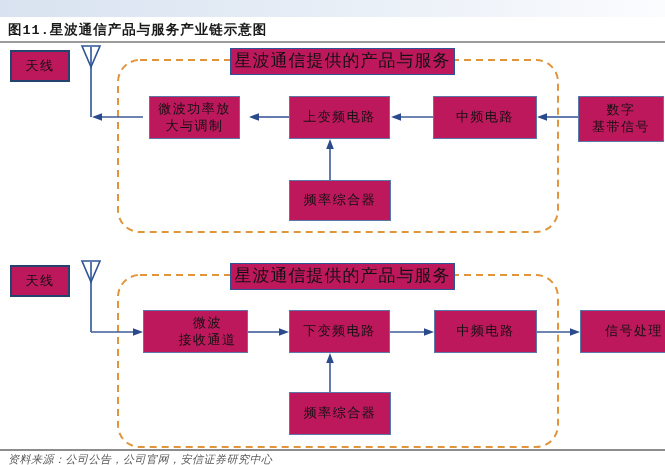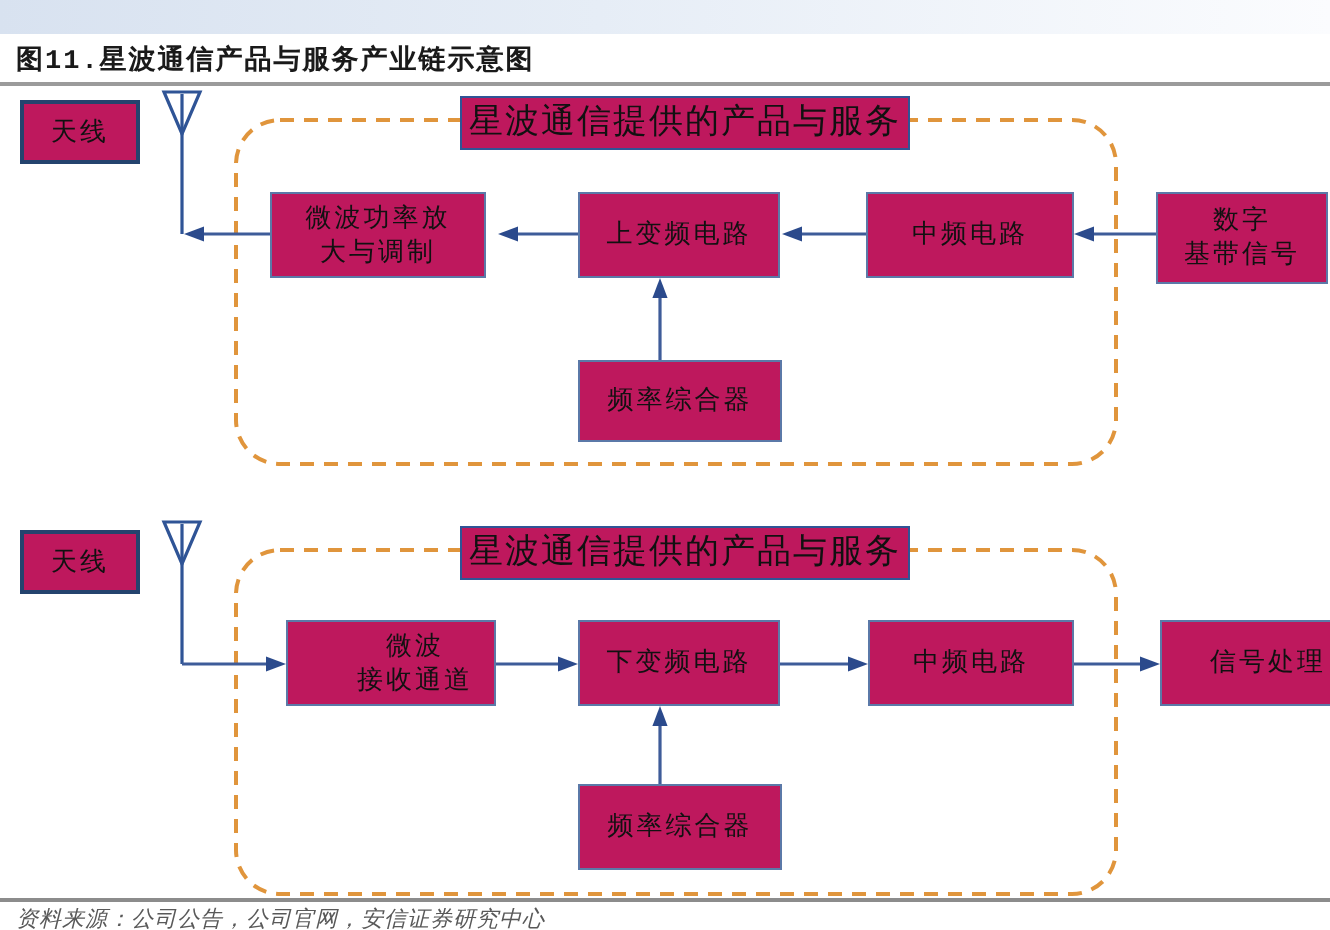--- a/index.html
+++ b/index.html
@@ -85,21 +85,21 @@
       <polygon points="434,332 424,328.2 424,335.8" fill="#2b4a8c" stroke="none"></polygon>
       <line x1="537" y1="332" x2="571" y2="332"></line>
       <polygon points="580,332 570,328.2 570,335.8" fill="#2b4a8c" stroke="none"></polygon>
       <line x1="330" y1="394" x2="330" y2="362"></line>
       <polygon points="330,353 326.2,363 333.8,363" fill="#2b4a8c" stroke="none"></polygon>
     </g>
   </svg>
 
   <div class="box antenna-box" style="left:10px;top:50px;width:60px;height:32px;">天线</div>
   <div class="box scope-box" style="left:230px;top:48px;width:225px;height:27px;">星波通信提供的产品与服务</div>
-  <div class="box flow-box" style="left:135px;top:96px;width:108px;height:43px;">微波功率放
+  <div class="box flow-box" style="left:149px;top:96px;width:91px;height:43px;">微波功率放
 大与调制</div>
   <div class="box flow-box" style="left:289px;top:96px;width:101px;height:43px;">上变频电路</div>
   <div class="box flow-box" style="left:433px;top:96px;width:104px;height:43px;">中频电路</div>
   <div class="box flow-box" style="left:578px;top:96px;width:86px;height:46px;">数字
 基带信号</div>
   <div class="box flow-box" style="left:289px;top:180px;width:102px;height:41px;">频率综合器</div>
 
   <div class="box antenna-box" style="left:10px;top:265px;width:60px;height:32px;">天线</div>
   <div class="box scope-box" style="left:230px;top:263px;width:225px;height:27px;">星波通信提供的产品与服务</div>
   <div class="box flow-box" style="left:143px;top:310px;width:105px;height:43px;padding-left:24px;">微波

